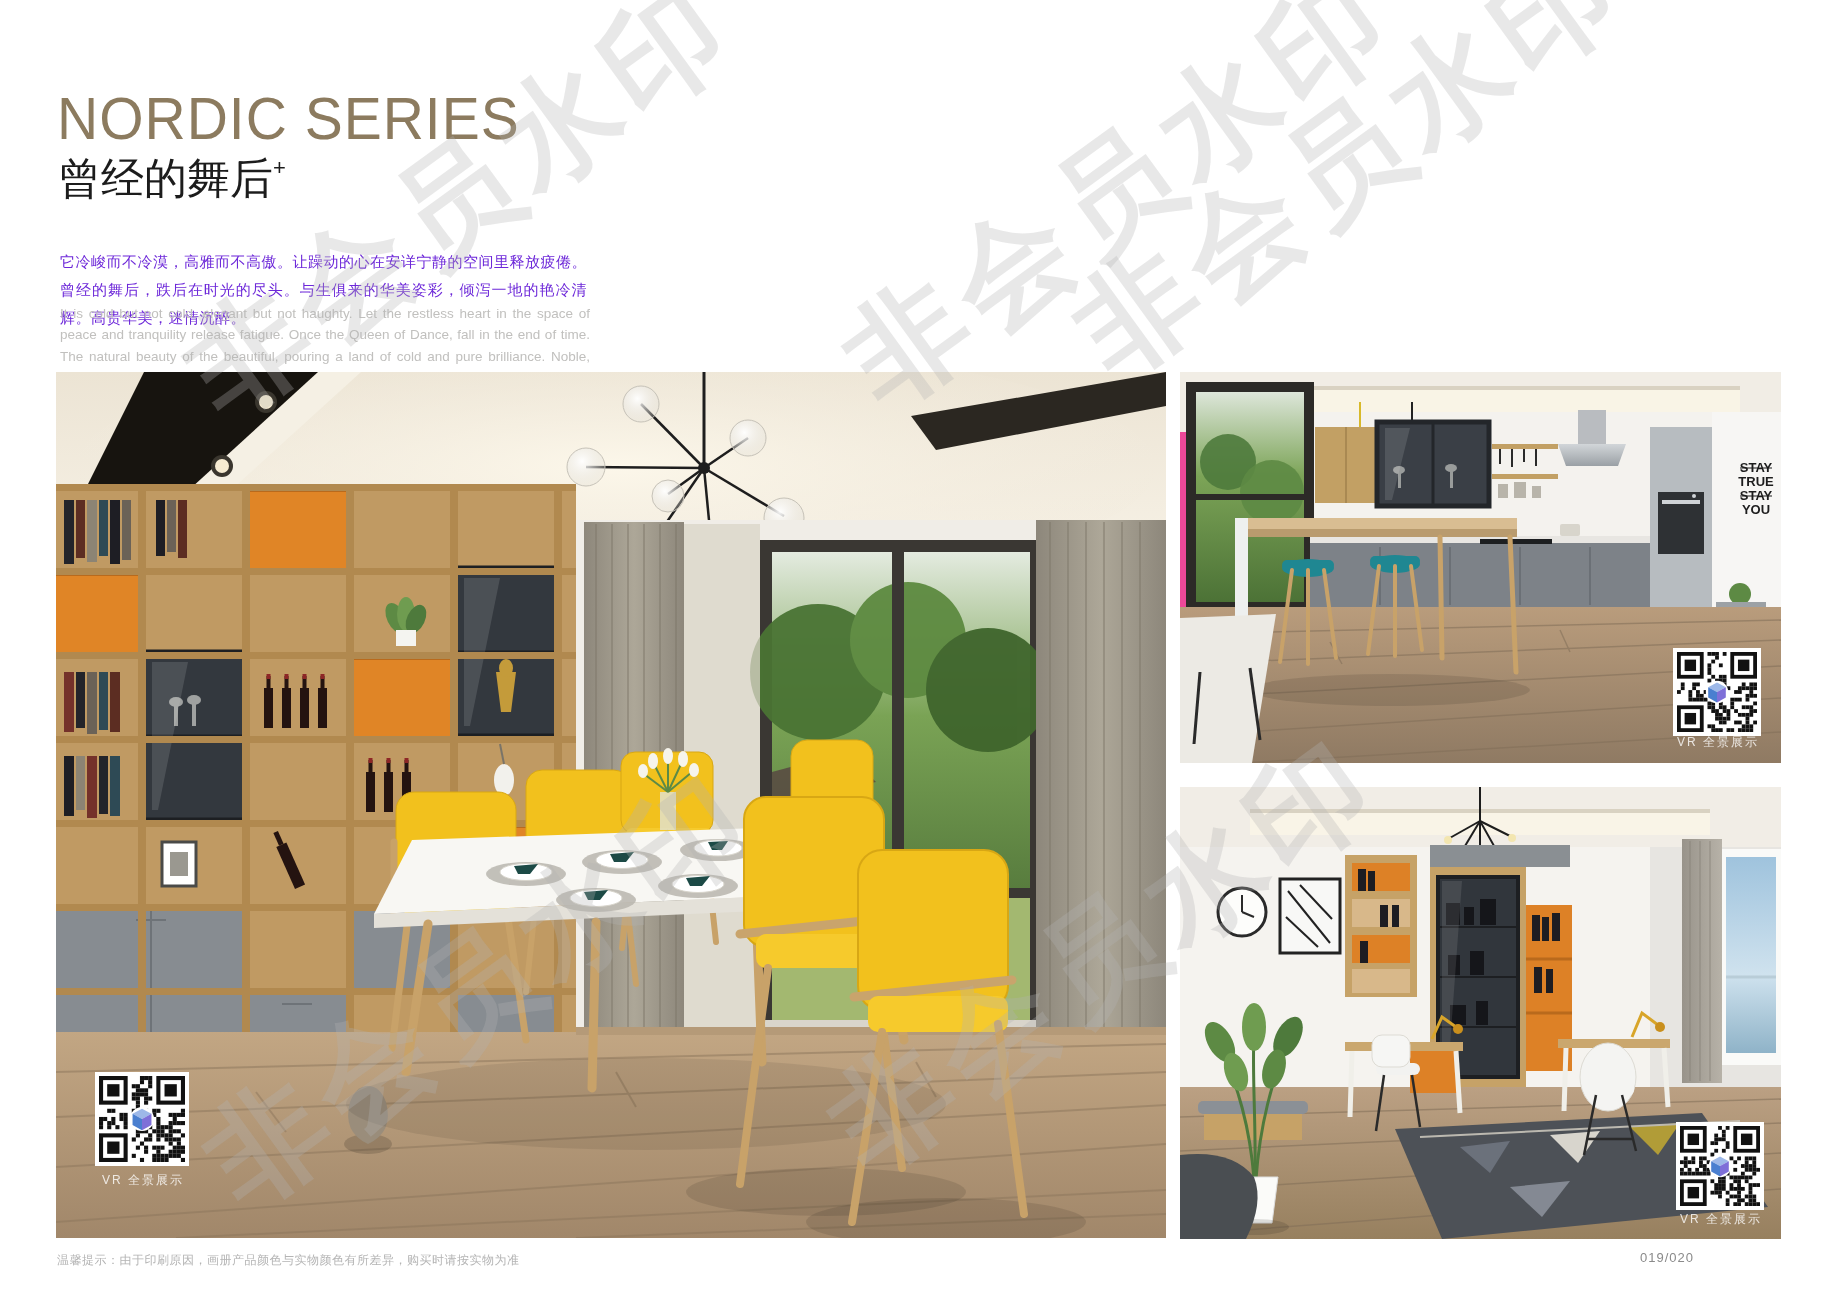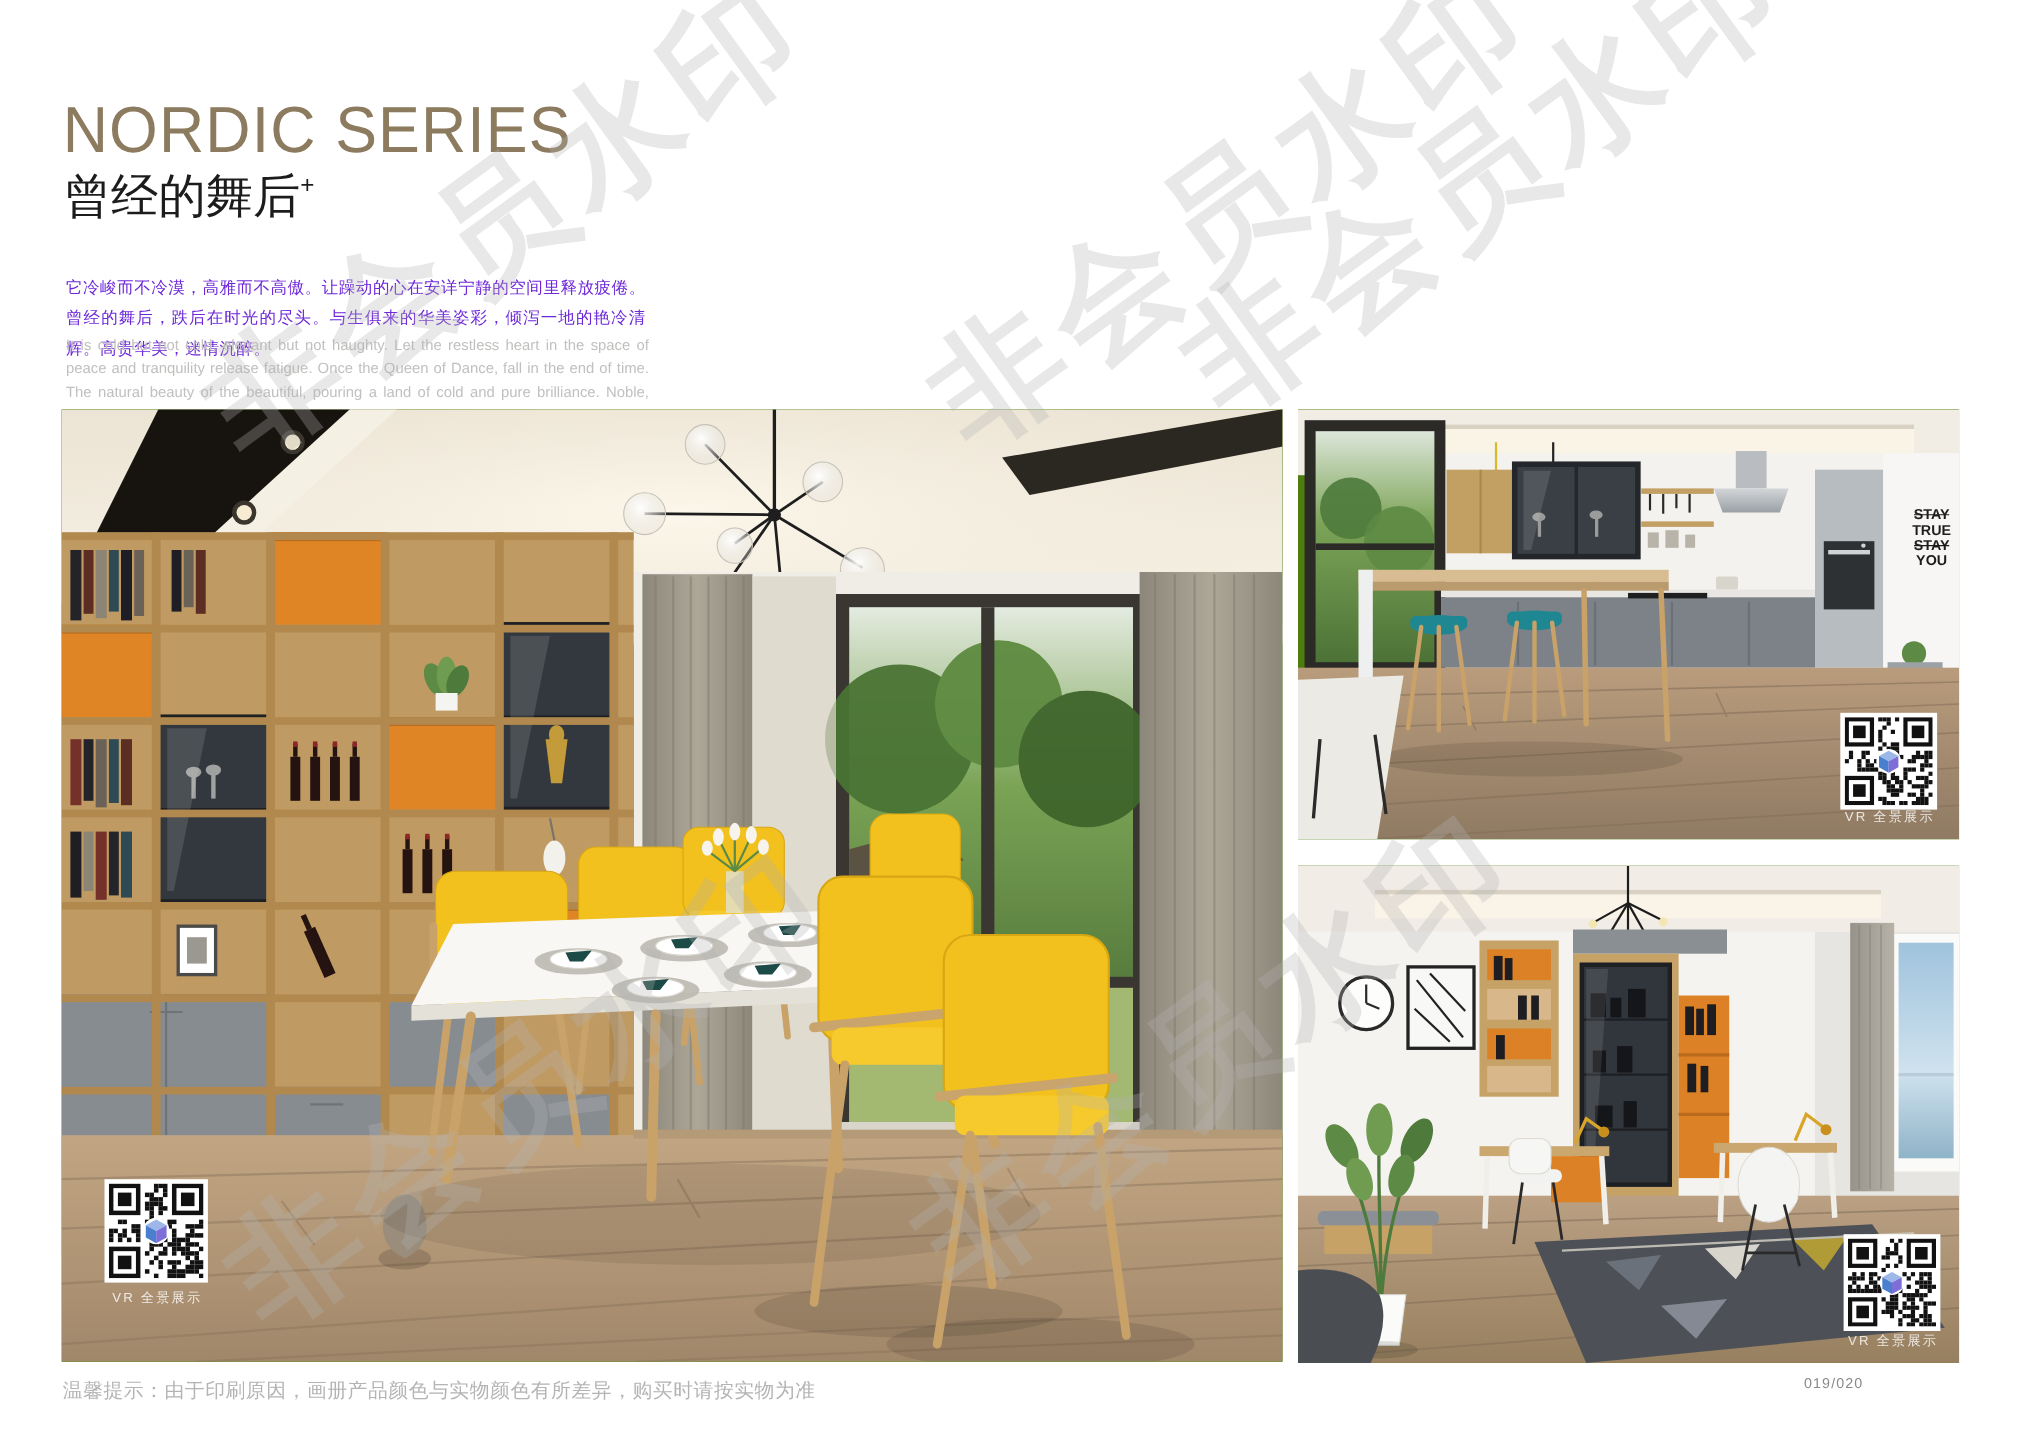--- a/index.html
+++ b/index.html
@@ -9,34 +9,34 @@
   
   .title-en{left:57px;top:84px;font-size:57px;letter-spacing:1px;color:#8c7b5f;
             font-weight:400;transform:scaleY(1.04);transform-origin:left top;white-space:nowrap;}
   .title-cn{left:58px;top:150px;font-size:43px;color:#1c1c1c;font-weight:500;white-space:nowrap;}
   .title-sup{font-size:22px;vertical-align:18px;font-weight:400;}
   .desc-cn{left:60px;top:233px;width:527px;font-size:15px;line-height:1.85;color:#6d28d9;
            text-align:justify;letter-spacing:.5px;}
   .desc-en{left:60px;top:289px;width:530px;font-size:13.5px;line-height:1.62;color:#c1c0be;
            text-align:justify;}
   
-  .photo{position:absolute;overflow:hidden;background:#4d7c0f;}
+  .photo{position:absolute;overflow:hidden;background:#ec4899;}
   .photo svg{display:block;width:100%;height:100%;}
   #photo-dining{left:56px;top:372px;width:1110px;height:866px;}
   #photo-kitchen{left:1180px;top:372px;width:601px;height:391px;}
   #photo-study{left:1180px;top:787px;width:601px;height:452px;}
   
   .qrbox{position:absolute;background:#fff;padding:4px;}
   .qrbox svg{display:block;}
   .vrlabel{position:absolute;color:rgba(255,255,255,.8);font-size:12px;letter-spacing:2px;white-space:nowrap;}
   
   .wm{position:absolute;font-size:118px;font-weight:700;color:rgba(178,178,178,.30);
       transform:rotate(-36deg);white-space:nowrap;pointer-events:none;z-index:50;letter-spacing:10px;}
   
-  .footer-note{left:57px;top:1252px;font-size:18px;color:#b4b4b4;letter-spacing:.5px;}
+  .footer-note{left:57px;top:1252px;font-size:12px;color:#b4b4b4;letter-spacing:.5px;}
   .page-num{left:1640px;top:1250px;width:143px;font-size:13px;color:#8a8a8a;letter-spacing:1px;}
 </style>
 </head>
 <body>
 
 <div class="abs title-en">NORDIC SERIES</div>
 <div class="abs title-cn">
   <span>曾经的舞后</span><span class="title-sup">+</span>
 </div>
 <p class="abs desc-cn">它冷峻而不冷漠，高雅而不高傲。让躁动的心在安详宁静的空间里释放疲倦。曾经的舞后，跌后在时光的尽头。与生俱来的华美姿彩，倾泻一地的艳冷清辉。高贵华美，迷情沉醉。</p>

